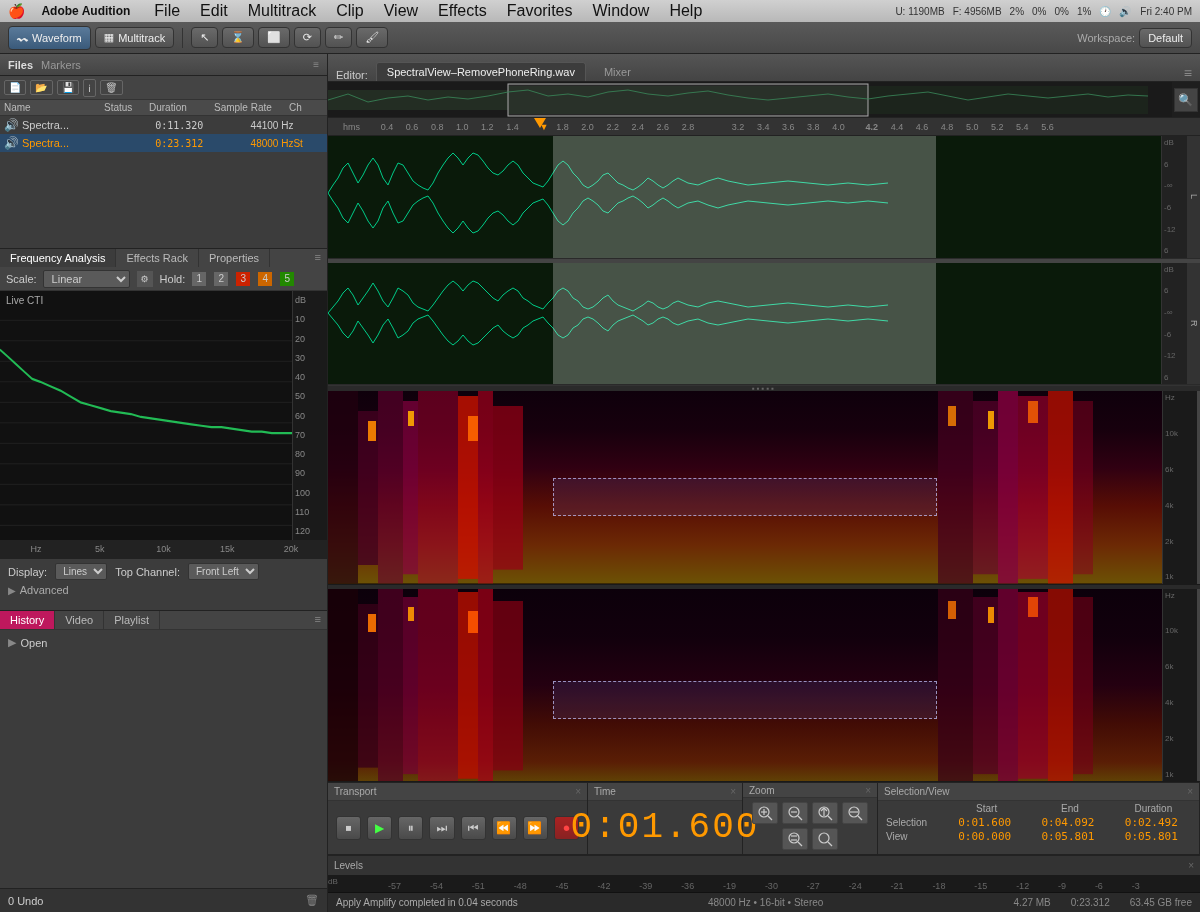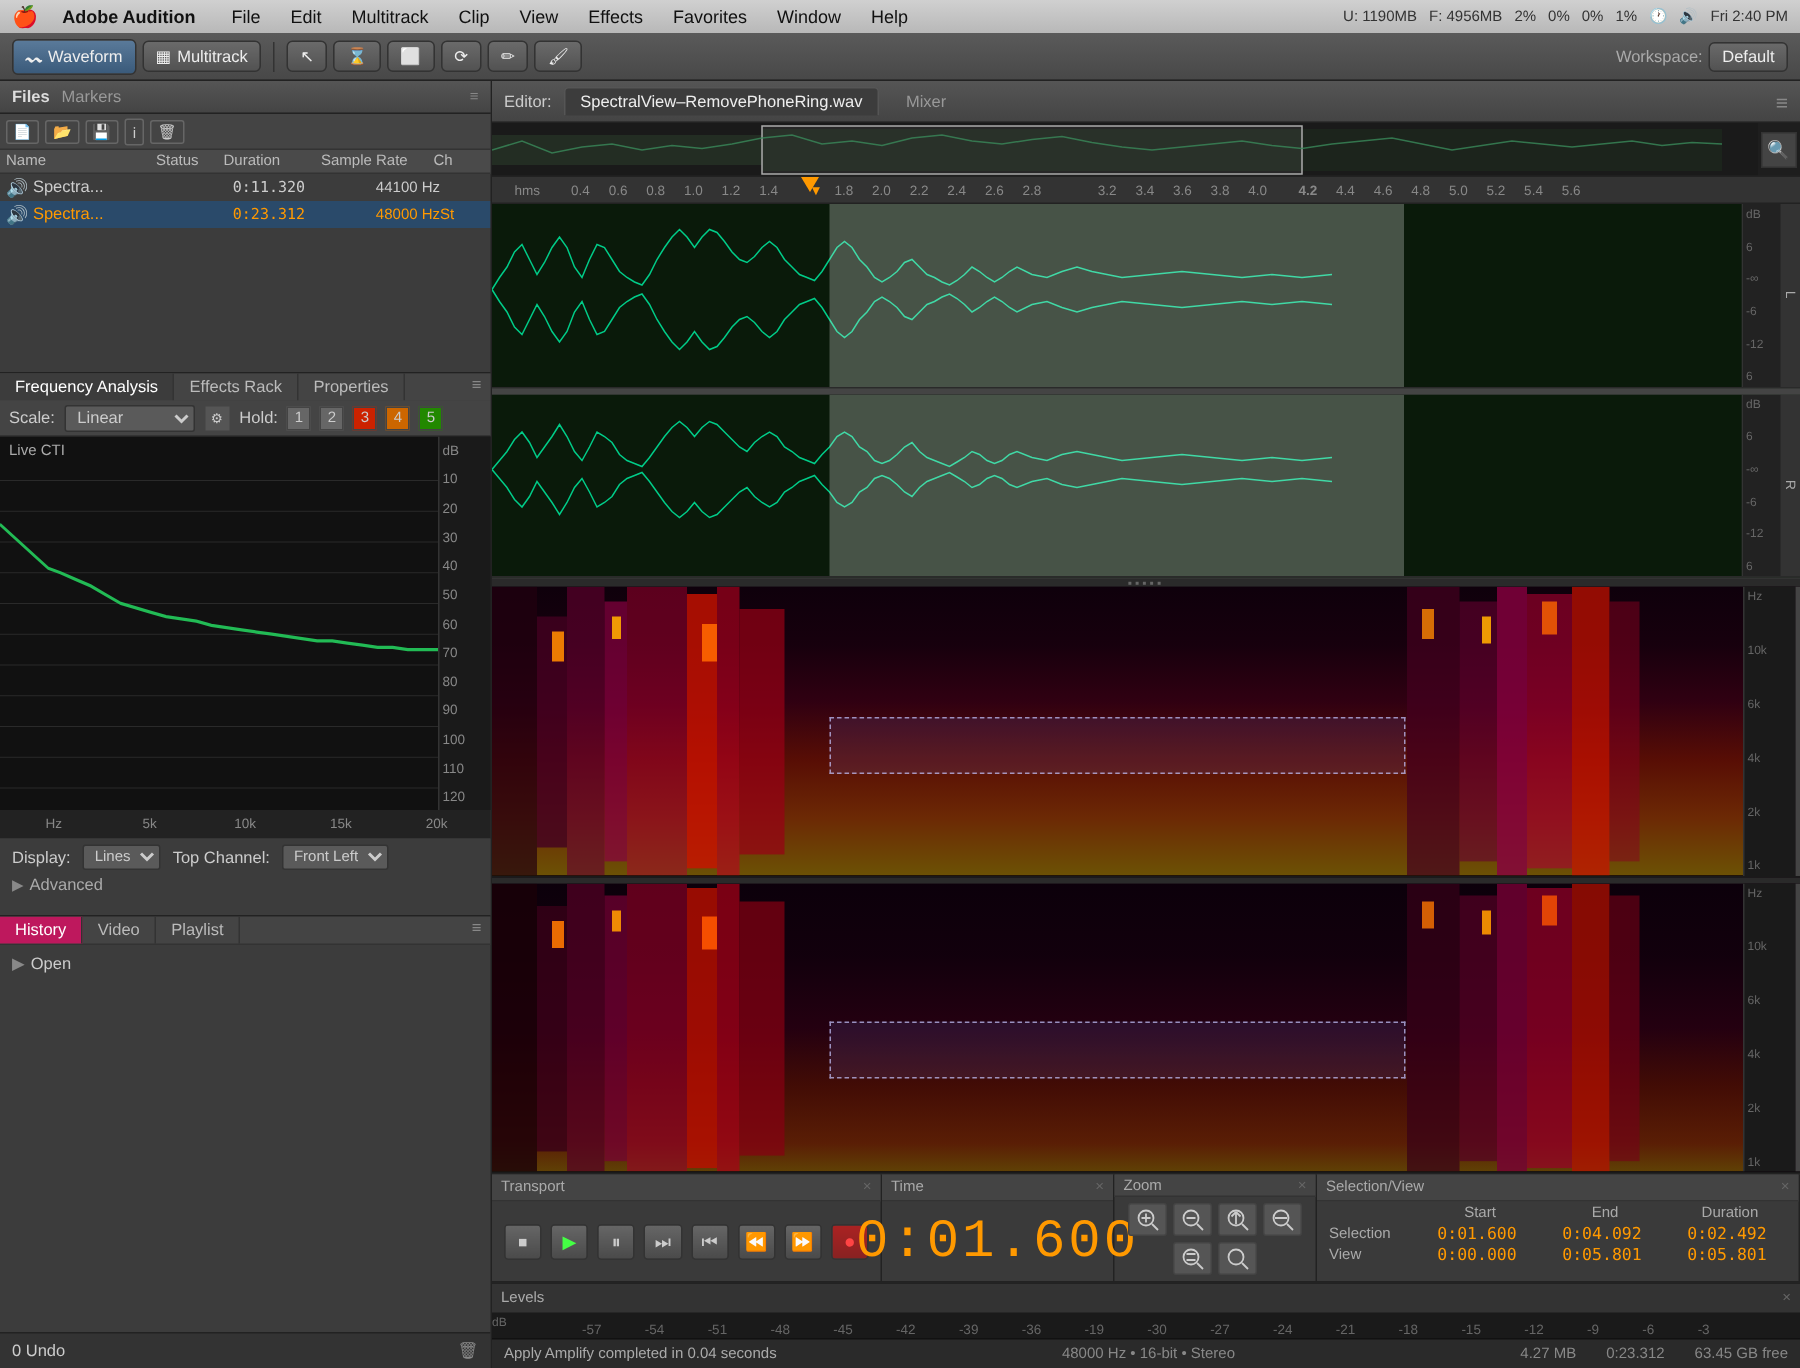--- a/index.html
+++ b/index.html
@@ -2,21 +2,21 @@
 <html><head>
   <meta charset="utf-8">
   <style>
     * { margin: 0; padding: 0; box-sizing: border-box; }
     body { width: 1200px; height: 912px; background: #3a3a3a; font-family: 'Helvetica Neue', Arial, sans-serif; font-size: 11px; color: #ccc; overflow: hidden; }
 
     
     #menubar { height: 22px; background: linear-gradient(to bottom, #d0d0d0, #b8b8b8); display: flex; align-items: center; padding: 0 8px; gap: 12px; }
     #menubar .apple { font-size: 14px; color: #333; margin-right: 4px; }
     #menubar .app-name { font-weight: bold; color: #111; font-size: 12px; margin-right: 8px; }
-    #menubar .menu-item { color: #111; font-size: 12px; cursor: pointer; padding: 0 4px; }
+    #menubar .menu-item { color: #111; font-size: 16px; cursor: pointer; padding: 0 4px; }
     #menubar .spacer { flex: 1; }
     #menubar .right-info { font-size: 10px; color: #333; display: flex; gap: 8px; align-items: center; }
 
     
     #toolbar { height: 32px; background: linear-gradient(to bottom, #5a5a5a, #484848); display: flex; align-items: center; padding: 0 8px; gap: 4px; border-bottom: 1px solid #222; }
     .toolbar-btn { background: linear-gradient(to bottom, #6a6a6a, #525252); border: 1px solid #333; border-radius: 4px; padding: 3px 8px; color: #eee; font-size: 11px; cursor: pointer; display: flex; align-items: center; gap: 4px; }
     .toolbar-btn.active { background: linear-gradient(to bottom, #5a7a9a, #3a5a7a); }
     .toolbar-sep { width: 1px; height: 20px; background: #333; margin: 0 4px; }
     .toolbar-spacer { flex: 1; }
     .workspace-label { color: #aaa; font-size: 11px; }
@@ -83,21 +83,21 @@
     .history-content { flex: 1; padding: 4px; }
     .history-item { display: flex; align-items: center; gap: 4px; padding: 2px 4px; font-size: 11px; color: #ccc; }
     .history-item .tri { color: #888; }
     .undo-bar { height: 24px; background: #333; border-top: 1px solid #222; display: flex; align-items: center; padding: 0 8px; gap: 8px; }
     .undo-trash { color: #888; cursor: pointer; margin-left: auto; }
 
     
     #editor-area { flex: 1; display: flex; flex-direction: column; overflow: hidden; }
 
     
-    #editor-header { height: 28px; background: linear-gradient(to bottom, #555, #444); display: flex; align-items: center; padding: 0 8px; gap: 8px; border-bottom: 1px solid #222; }
+    #editor-header { height: 28px; background: linear-gradient(to bottom, #555, #444); display: flex; align-items: flex-end; padding: 0 8px; gap: 8px; border-bottom: 1px solid #222; }
     .editor-tab-active { background: #3c3c3c; border: 1px solid #555; border-bottom: none; padding: 3px 10px; font-size: 11px; color: #eee; border-radius: 3px 3px 0 0; }
     .mixer-tab { color: #999; font-size: 11px; padding: 3px 10px; cursor: pointer; }
     .editor-close-btn { margin-left: auto; color: #888; font-size: 14px; cursor: pointer; }
 
     
     #waveform-overview { height: 36px; background: #1e1e1e; border-bottom: 1px solid #222; position: relative; overflow: hidden; display: flex; align-items: center; }
     .overview-waveform { flex: 1; height: 100%; position: relative; overflow: hidden; }
     .overview-zoom-btn { width: 24px; height: 24px; background: #444; border: 1px solid #333; color: #aaa; display: flex; align-items: center; justify-content: center; cursor: pointer; font-size: 12px; margin: 0 2px; }
 
     

